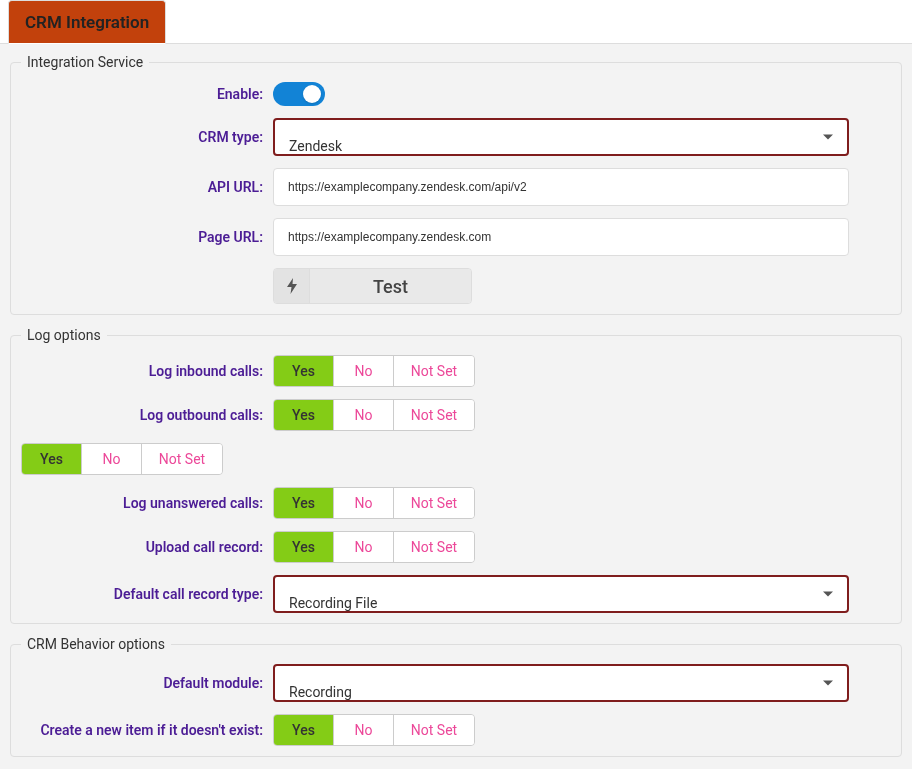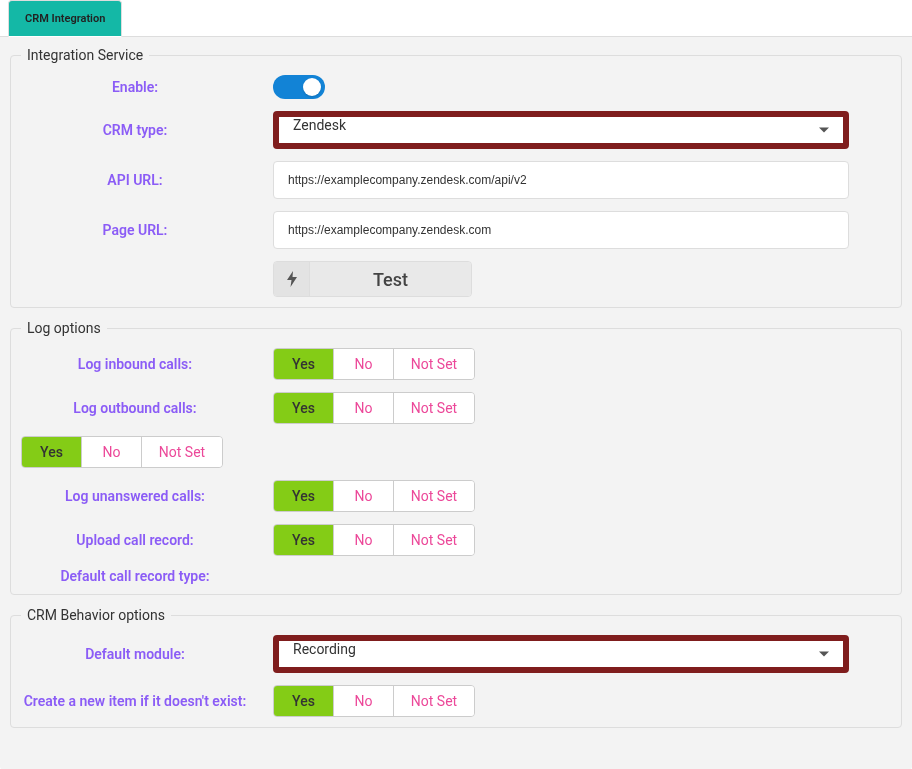--- a/index.html
+++ b/index.html
@@ -12,27 +12,27 @@
       background: #fff;
       width: 912px;
     }
     .tabs {
       border-bottom: 1px solid #ddd;
       padding-left: 8px;
     }
     .tab {
       display: inline-block;
       padding: 11px 16px;
-      background: #14b8a6;
+      background: #c2410c;
       border: 1px solid #ddd;
       border-bottom-color: #fff;
       border-radius: 4px 4px 0 0;
       margin-bottom: -1px;
       font-weight: 600;
-      font-size: 11px;
+      font-size: 17px;
       color: #222;
     }
     .panel {
       background: #f3f3f3;
       padding: 10px;
       border-radius: 0 0 4px 4px;
     }
     fieldset {
       border: 1px solid #ddd;
       border-radius: 4px;
@@ -45,24 +45,24 @@
       color: #333;
       padding: 0 6px;
     }
     .form-row {
       display: flex;
       align-items: center;
       margin-top: 12px;
     }
     .label-cell {
       width: 252px;
-      text-align: center;
+      text-align: right;
       font-weight: 600;
-      padding-right: 24px;
-      color: #8b5cf6;
+      padding-right: 10px;
+      color: #4c1d95;
     }
     .control-cell {
       flex: 1;
     }
     .toggle {
       position: relative;
       width: 52px;
       height: 24px;
       background: #1283d6;
       border-radius: 12px;
@@ -74,25 +74,25 @@
       top: 3px;
       width: 18px;
       height: 18px;
       background: #fff;
       border-radius: 50%;
       box-shadow: 0 1px 2px rgba(0,0,0,0.15);
     }
     .select {
       position: relative;
       display: flex;
-      align-items: flex-start;
+      align-items: flex-end;
       height: 38px;
       width: 576px;
       background: #fff;
-      border: 6px solid #7f1d1d;
+      border: 2px solid #7f1d1d;
       border-radius: 4px;
       padding: 0 32px 0 14px;
       cursor: pointer;
       color: #333;
     }
     .select-caret {
       position: absolute;
       right: 14px;
       top: 50%;
       transform: translateY(-50%);
@@ -282,20 +282,26 @@
         <div class="seg-group">
           <div class="seg-btn active">Yes</div>
           <div class="seg-btn">No</div>
           <div class="seg-btn">Not Set</div>
         </div>
       </div>
     </div>
 
     <div class="form-row">
       <div class="label-cell">Default call record type:</div>
+      <div class="control-cell">
+        <div class="select">
+          <span>Recording File</span>
+          <span class="select-caret"></span>
+        </div>
+      </div>
     </div>
   </fieldset>
 
   <fieldset>
     <legend>CRM Behavior options</legend>
 
     <div class="form-row">
       <div class="label-cell">Default module:</div>
       <div class="control-cell">
         <div class="select">

